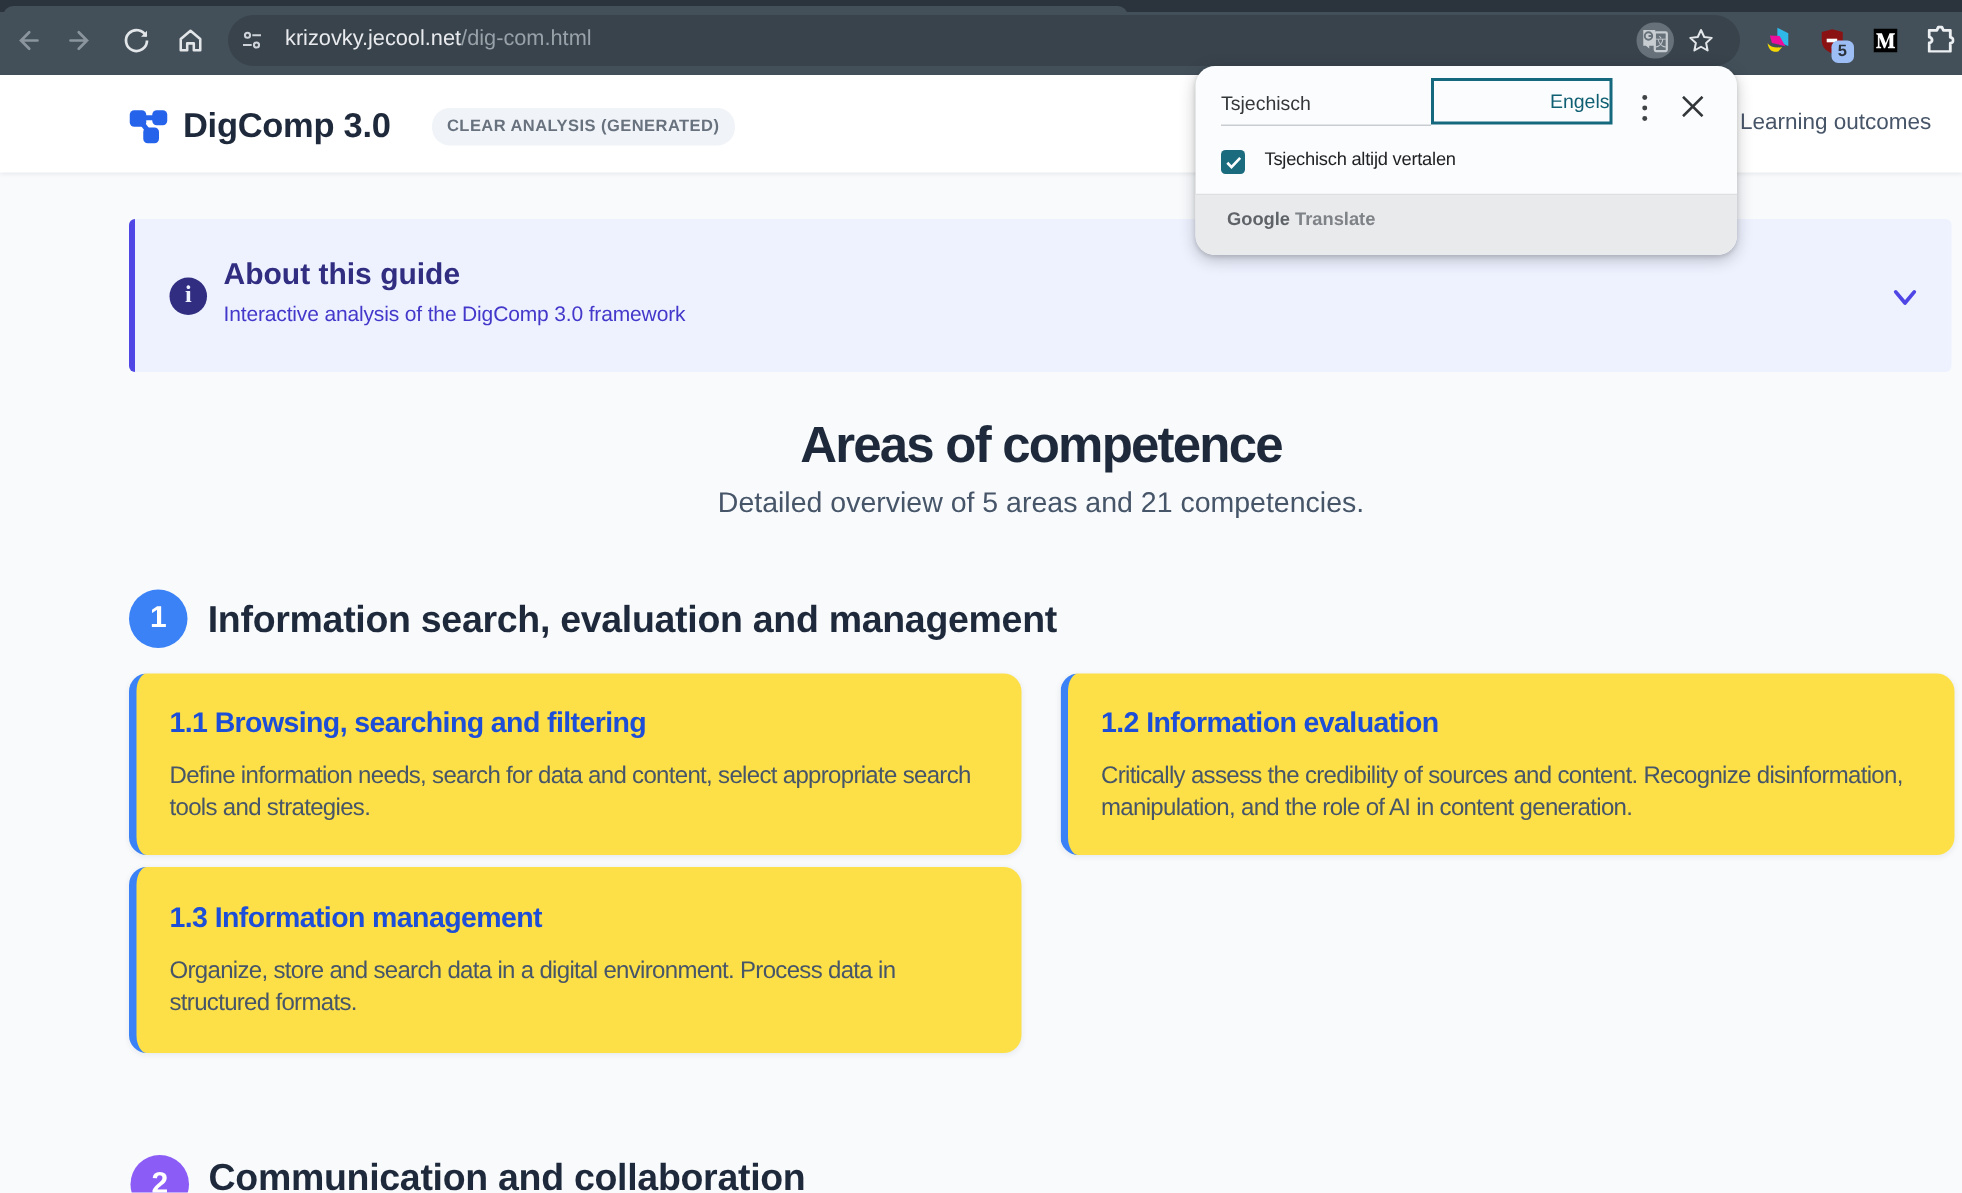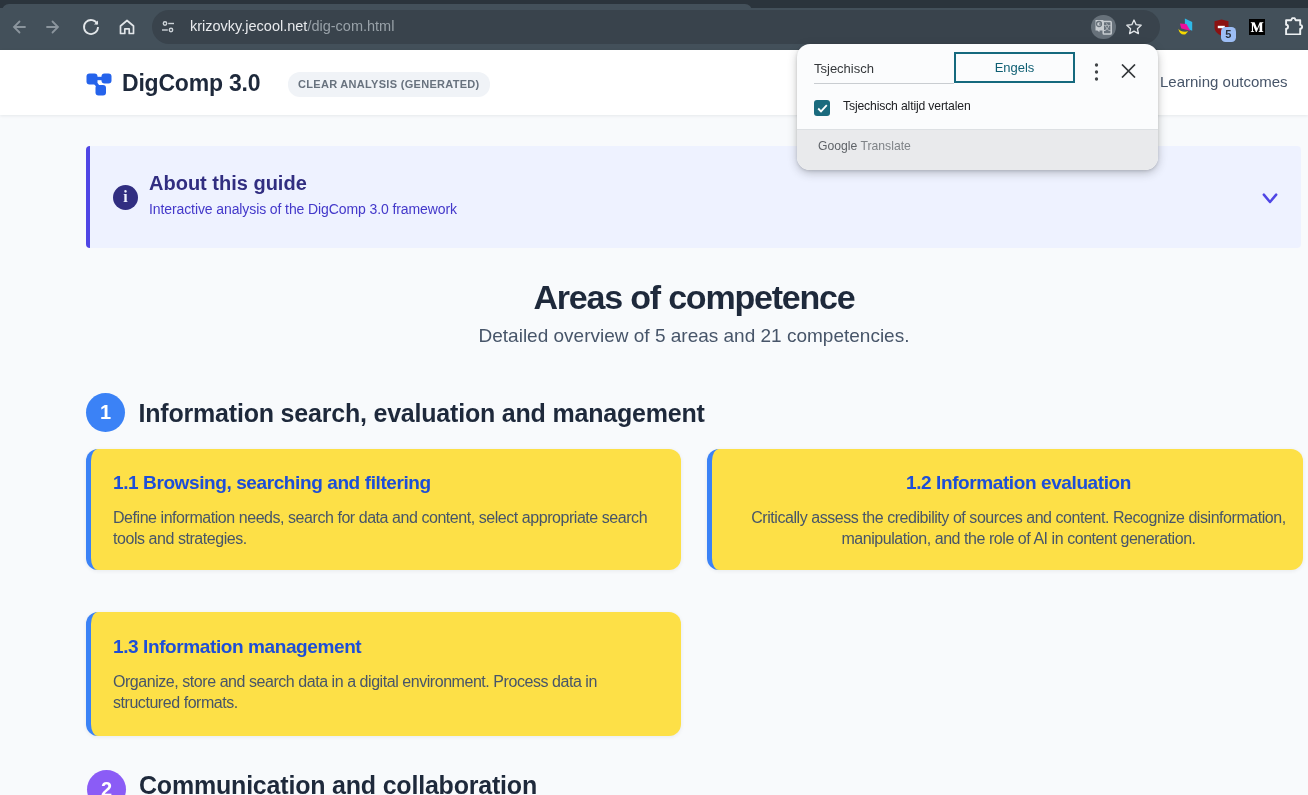--- a/index.html
+++ b/index.html
@@ -39,34 +39,34 @@
   .seccirc { width:39px; height:39px; border-radius:50%; color:#fff; font-size:20px; font-weight:bold; text-align:center; line-height:39px; }
   #circ1 { left:86px; top:392.6px; background:#3B82F6; }
   #sec1title { left:138.5px; top:398.2px; font-size:25px; line-height:31px; font-weight:bold; color:#1E293B; letter-spacing:-0.2px; }
   #circ2 { left:87px; top:770px; background:#8B5CF6; }
   #sec2title { left:139px; top:770.4px; font-size:25px; line-height:31px; font-weight:bold; color:#1E293B; letter-spacing:-0.2px; }
 
   .card { background:#fde047; border-left:5px solid #3B82F6; border-radius:12px; box-shadow:0 1px 4px rgba(15,23,42,0.07); padding:22.5px 0 0 22px; }
   .card h3 { font-size:19px; line-height:23px; font-weight:bold; color:#1D4ED8; letter-spacing:-0.4px; margin-bottom:13px; }
   .card p { font-size:16px; line-height:21px; letter-spacing:-0.45px; color:#475569; }
   #card11 { left:86px; top:448.5px; width:595px; height:121px; }
-  #card12 { left:707px; top:448.5px; width:596px; height:121px;text-align:center; }
-  #card13 { left:86px; top:612px; width:595px; height:124px; }
+  #card12 { left:707px; top:448.5px; width:596px; height:121px; }
+  #card13 { left:86px; top:578px; width:595px; height:124px; }
 
   
   #popup { left:797px; top:44px; width:361px; height:126px; background:#FBFCFD; border-radius:13px; box-shadow:0 3px 10px rgba(40,44,48,0.28), 0 1px 3px rgba(0,0,0,0.12); }
   #tabline { left:814px; top:82.5px; width:140px; height:1.4px; background:#C9CDD1; }
   #tab1 { left:814px; top:53.5px; width:140px; height:30px; font-size:13px; color:#35383B; line-height:30px; }
-  #tab2 { left:954px; top:52px; width:121px; height:31px; border:2px solid #15697E; font-size:13px; color:#0F5F73; text-align:center; line-height:27px; background:#FBFCFD; }
+  #tab2 { left:954px; top:52px; width:121px; height:31px; border:2px solid #15697E; font-size:13px; color:#0F5F73; text-align:right; line-height:27px; background:#FBFCFD; }
   #dots3 { left:1093.5px; top:62px; width:5px; height:19px; }
   #closex { left:1120.5px; top:64px; width:15px; height:14px; }
   #checkbox { left:814px; top:100px; width:16px; height:16px; background:#1B6B7E; border-radius:3px; }
   #checklabel { left:843px; top:96.8px; font-size:12.2px; line-height:18px; letter-spacing:-0.15px; color:#202124; }
   #popfooter { left:797px; top:129px; width:361px; height:41px; background:#E9EAEC; border-radius:0 0 13px 13px; border-top:1px solid #DDE0E3; }
-  #gfoot { left:818px; top:140px; font-size:12.2px; line-height:12.2px; color:#5F6368; }
+  #gfoot { left:818px; top:140px; font-size:12.2px; line-height:12.2px; color:#5F6368;font-weight:bold; }
   #gfoot .t2 { color:#7F8387; }
 </style>
 </head>
 <body>
   <div class="abs" id="frame"></div>
   <div class="abs" id="tab"></div>
   <div class="abs" id="toolbar"></div>
 
   <svg class="abs navicon" style="left:8px;" viewBox="0 0 20 20">
     <path d="M11.5 4.5 6 10l5.5 5.5M6 10h11" stroke="#8B959D" stroke-width="1.8" fill="none" stroke-linecap="round"></path>

